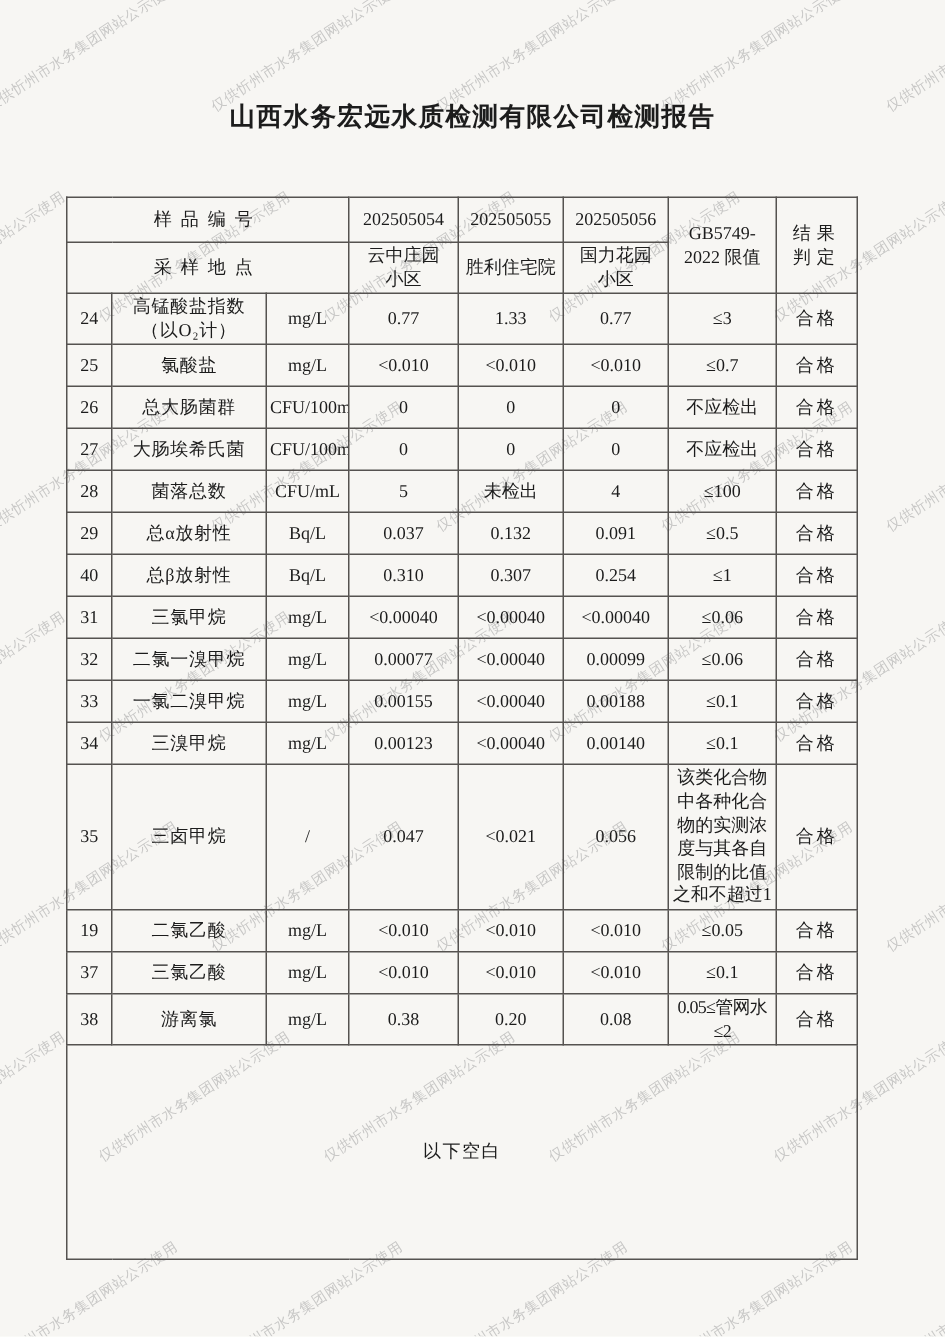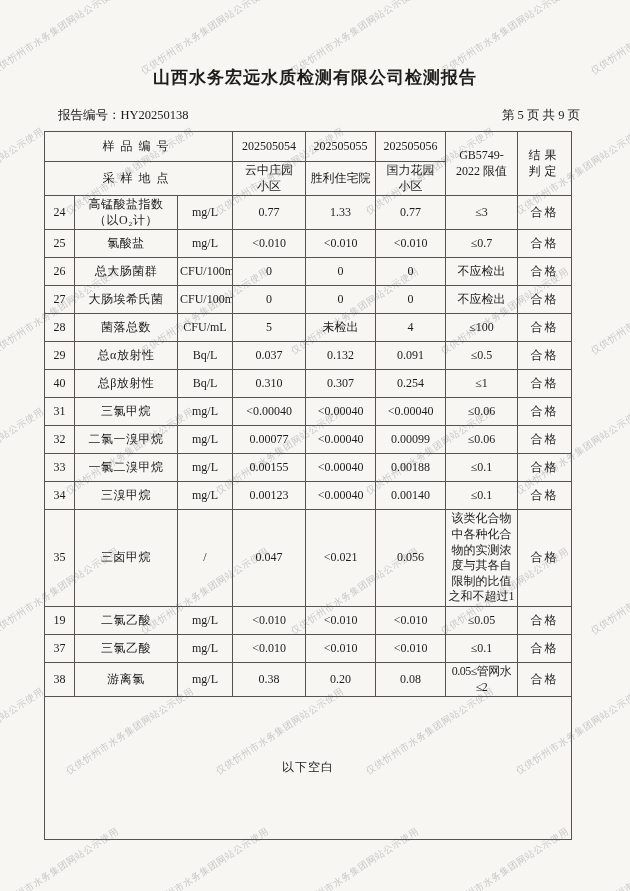--- a/index.html
+++ b/index.html
@@ -106,24 +106,20 @@
       <div class="wm" style="left: 130px; top: 865px;">仅供忻州市水务集团网站公示使用</div>
       <div class="wm" style="left: 280px; top: 865px;">仅供忻州市水务集团网站公示使用</div>
       <div class="wm" style="left: 430px; top: 865px;">仅供忻州市水务集团网站公示使用</div>
       <div class="wm" style="left: 580px; top: 865px;">仅供忻州市水务集团网站公示使用</div>
     </div>
 
   <div class="content">
 
     <h1 class="title">山西水务宏远水质检测有限公司检测报告</h1>
 
-    <div class="meta">
-      <div><span>报告编号：</span><span>HY20250138</span></div>
-      <div>第 5 页 共 9 页</div>
-    </div>
 
     <table class="report">
       <colgroup>
         <col style="width:30px">
           <col style="width:103px">
           <col style="width:55px">
         <col style="width:73px">
           <col style="width:70px">
           <col style="width:70px">
         <col style="width:72px">

